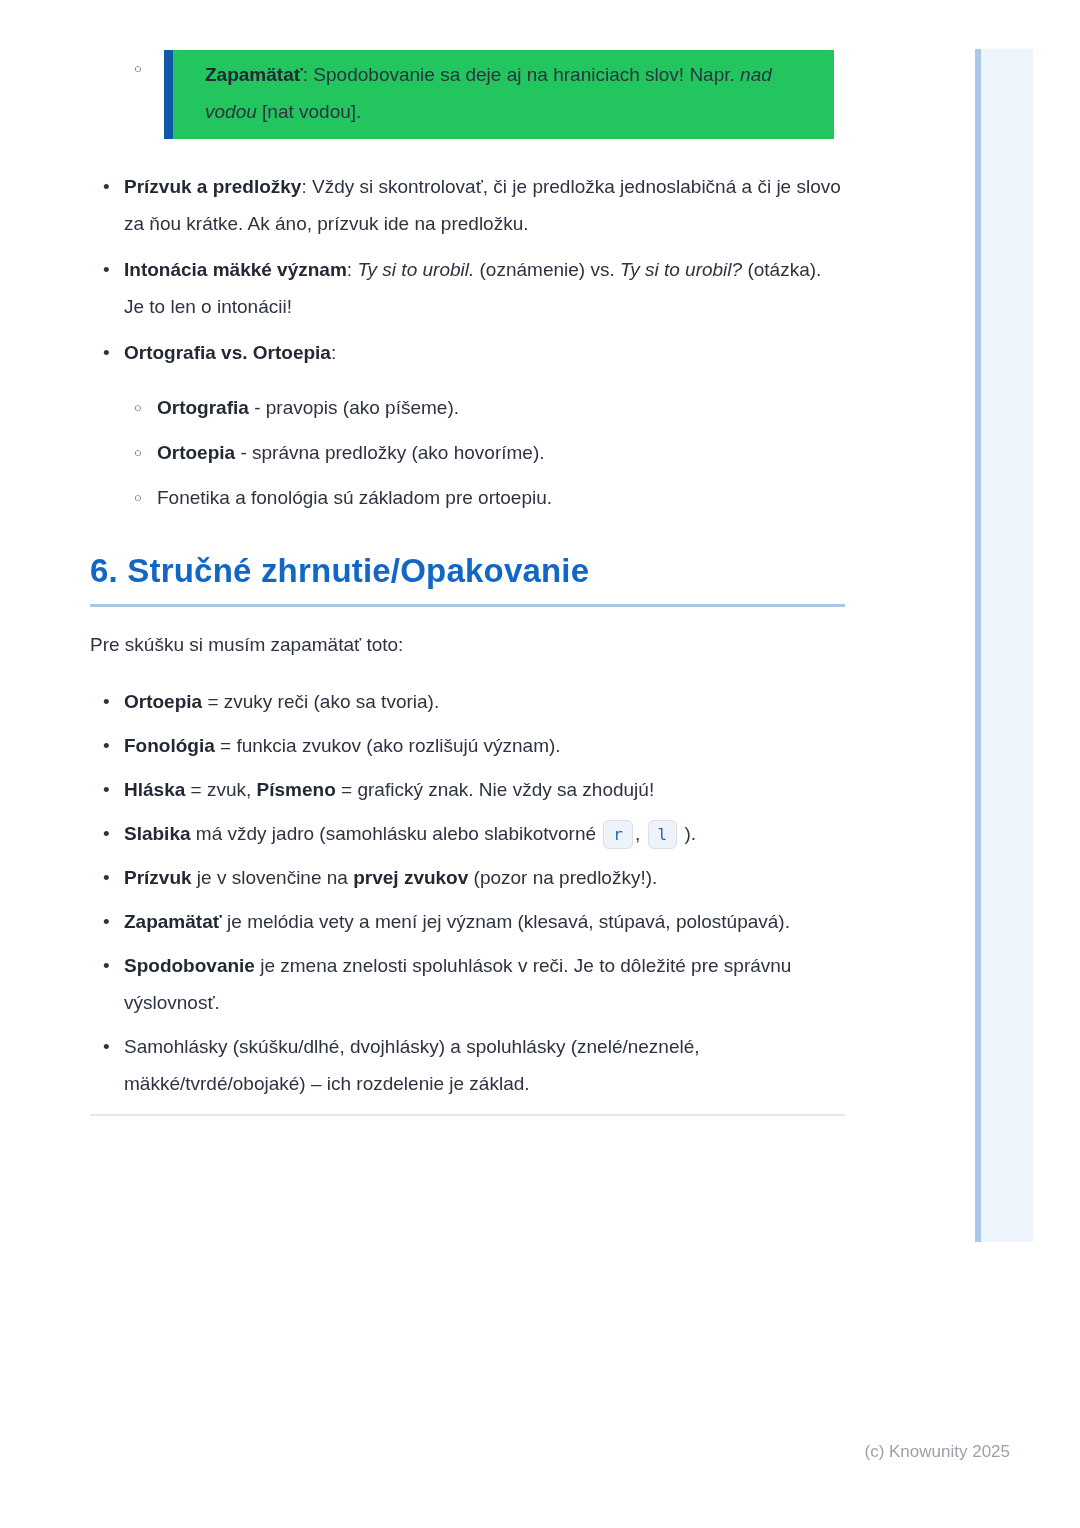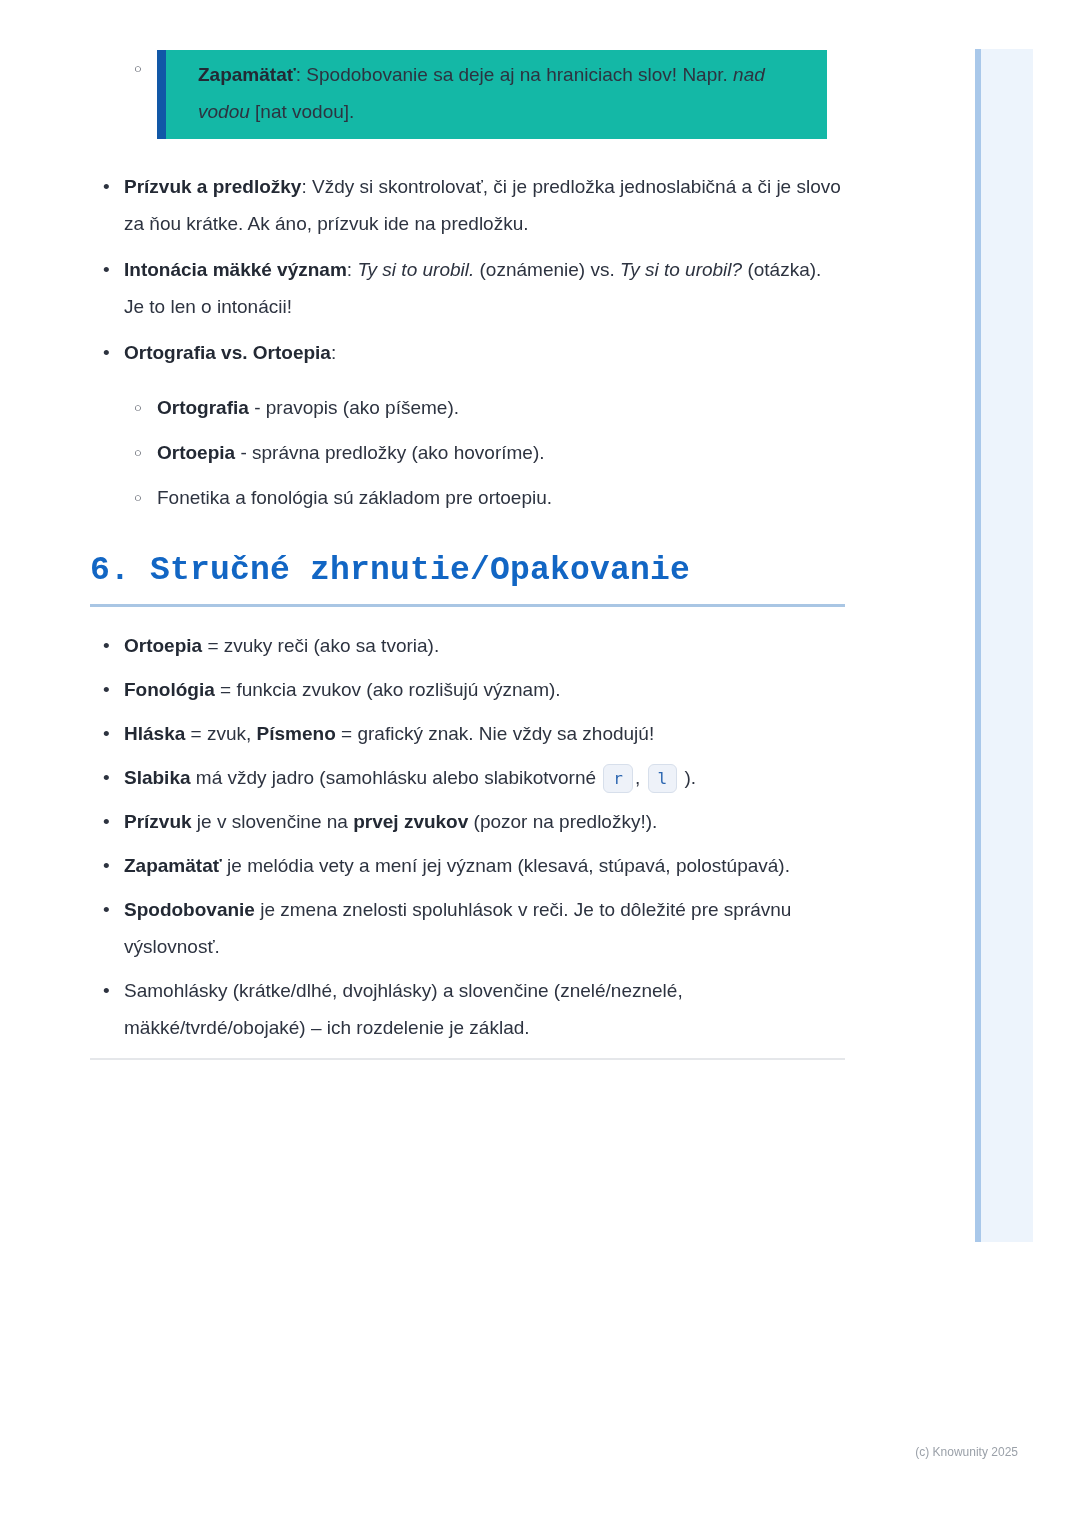--- a/index.html
+++ b/index.html
@@ -14,42 +14,42 @@
     overflow:hidden;
   }
   .content {
     position:absolute; left:90px; top:50px; width:755px;
   }
   
   .callout-row { display:flex; margin-left:33px; }
   .callout-row .marker { flex:0 0 34px; padding-left:11px; font-size:13px; line-height:37px; color:#2d3340; }
   .callout {
     width:670px;
-    background:#14b8a6;
+    background:#22c55e;
     border-left:9px solid #1158a7;
     padding:6px 36px 9px 32px;
+    margin-left:7px;
   }
   
   ul { list-style:none; }
   .main-list { margin-top:29px; }
   .main-list > li { display:flex; margin-bottom:9px; }
   .marker { flex:0 0 34px; padding-left:13px; line-height:37px; }
   .marker.circle { font-size:13px; padding-left:11px; }
   .li-text { flex:1 1 auto; }
   .sub-list { margin:18px 0 0 33px; }
   .sub-list > li { display:flex; margin-bottom:8px; }
   
   .section-heading {
     margin-top:34px;
     font-size:33px; line-height:42px; font-weight:700;
     color:#1266c4;
     border-bottom:3px solid #a9c6e4;
     padding-bottom:12px;
     letter-spacing:0.2px;
-    font-family:Liberation Mono, monospace;
   }
   .intro { margin-top:19px; }
   .summary-list { margin-top:20px; }
   .summary-list > li { display:flex; margin-bottom:7px; }
   
   .code {
     display:inline-block;
     background:#eef2f9;
     border:1px solid #d7dfeb;
     border-radius:6px;
@@ -68,22 +68,22 @@
   }
   
   .page-edge-bar {
     position:absolute;
     left:975px; top:49px;
     width:58px; height:1193px;
     background:#edf4fc;
     border-left:6px solid #a9c8ea;
   }
   .footer {
-    position:absolute; top:1442px; right:62px;
-    font-size:12px; line-height:20px;
+    position:absolute; top:1442px; right:70px;
+    font-size:17px; line-height:20px;
     color:#9ba1a9;
   }
 </style>
 </head>
 <body>
 
 <div class="page">
   <div class="content">
 
     <div class="callout-row">
@@ -118,20 +118,21 @@
         <div class="li-text"><b>Ortoepia</b><span> - správna predložky (ako hovoríme).</span></div>
       </li>
       <li>
         <span class="marker circle">○</span>
         <div class="li-text"><span>Fonetika a fonológia sú základom pre ortoepiu.</span></div>
       </li>
     </ul>
 
     <h1 class="section-heading">6. Stručné zhrnutie/Opakovanie</h1>
 
+    <p class="intro">Pre skúšku si musím zapamätať toto:</p>
 
     <ul class="summary-list">
       <li>
         <span class="marker">•</span>
         <div class="li-text"><b>Ortoepia</b><span> = zvuky reči (ako sa tvoria).</span></div>
       </li>
       <li>
         <span class="marker">•</span>
         <div class="li-text"><b>Fonológia</b><span> = funkcia zvukov (ako rozlišujú význam).</span></div>
       </li>
@@ -150,21 +151,21 @@
       <li>
         <span class="marker">•</span>
         <div class="li-text"><b>Zapamätať</b><span> je melódia vety a mení jej význam (klesavá, stúpavá, polostúpavá).</span></div>
       </li>
       <li>
         <span class="marker">•</span>
         <div class="li-text"><b>Spodobovanie</b><span> je zmena znelosti spoluhlások v reči. Je to dôležité pre správnu výslovnosť.</span></div>
       </li>
       <li>
         <span class="marker">•</span>
-        <div class="li-text"><span>Samohlásky (krátke/dlhé, dvojhlásky) a slovenčine (znelé/neznelé, mäkké/tvrdé/obojaké) – ich rozdelenie je základ.</span></div>
+        <div class="li-text"><span>Samohlásky (skúšku/dlhé, dvojhlásky) a spoluhlásky (znelé/neznelé, mäkké/tvrdé/obojaké) – ich rozdelenie je základ.</span></div>
       </li>
     </ul>
 
     <hr class="divider">
   </div>
 
   <div class="page-edge-bar"></div>
 
   <div class="footer">(c) Knowunity 2025</div>
 </div>

